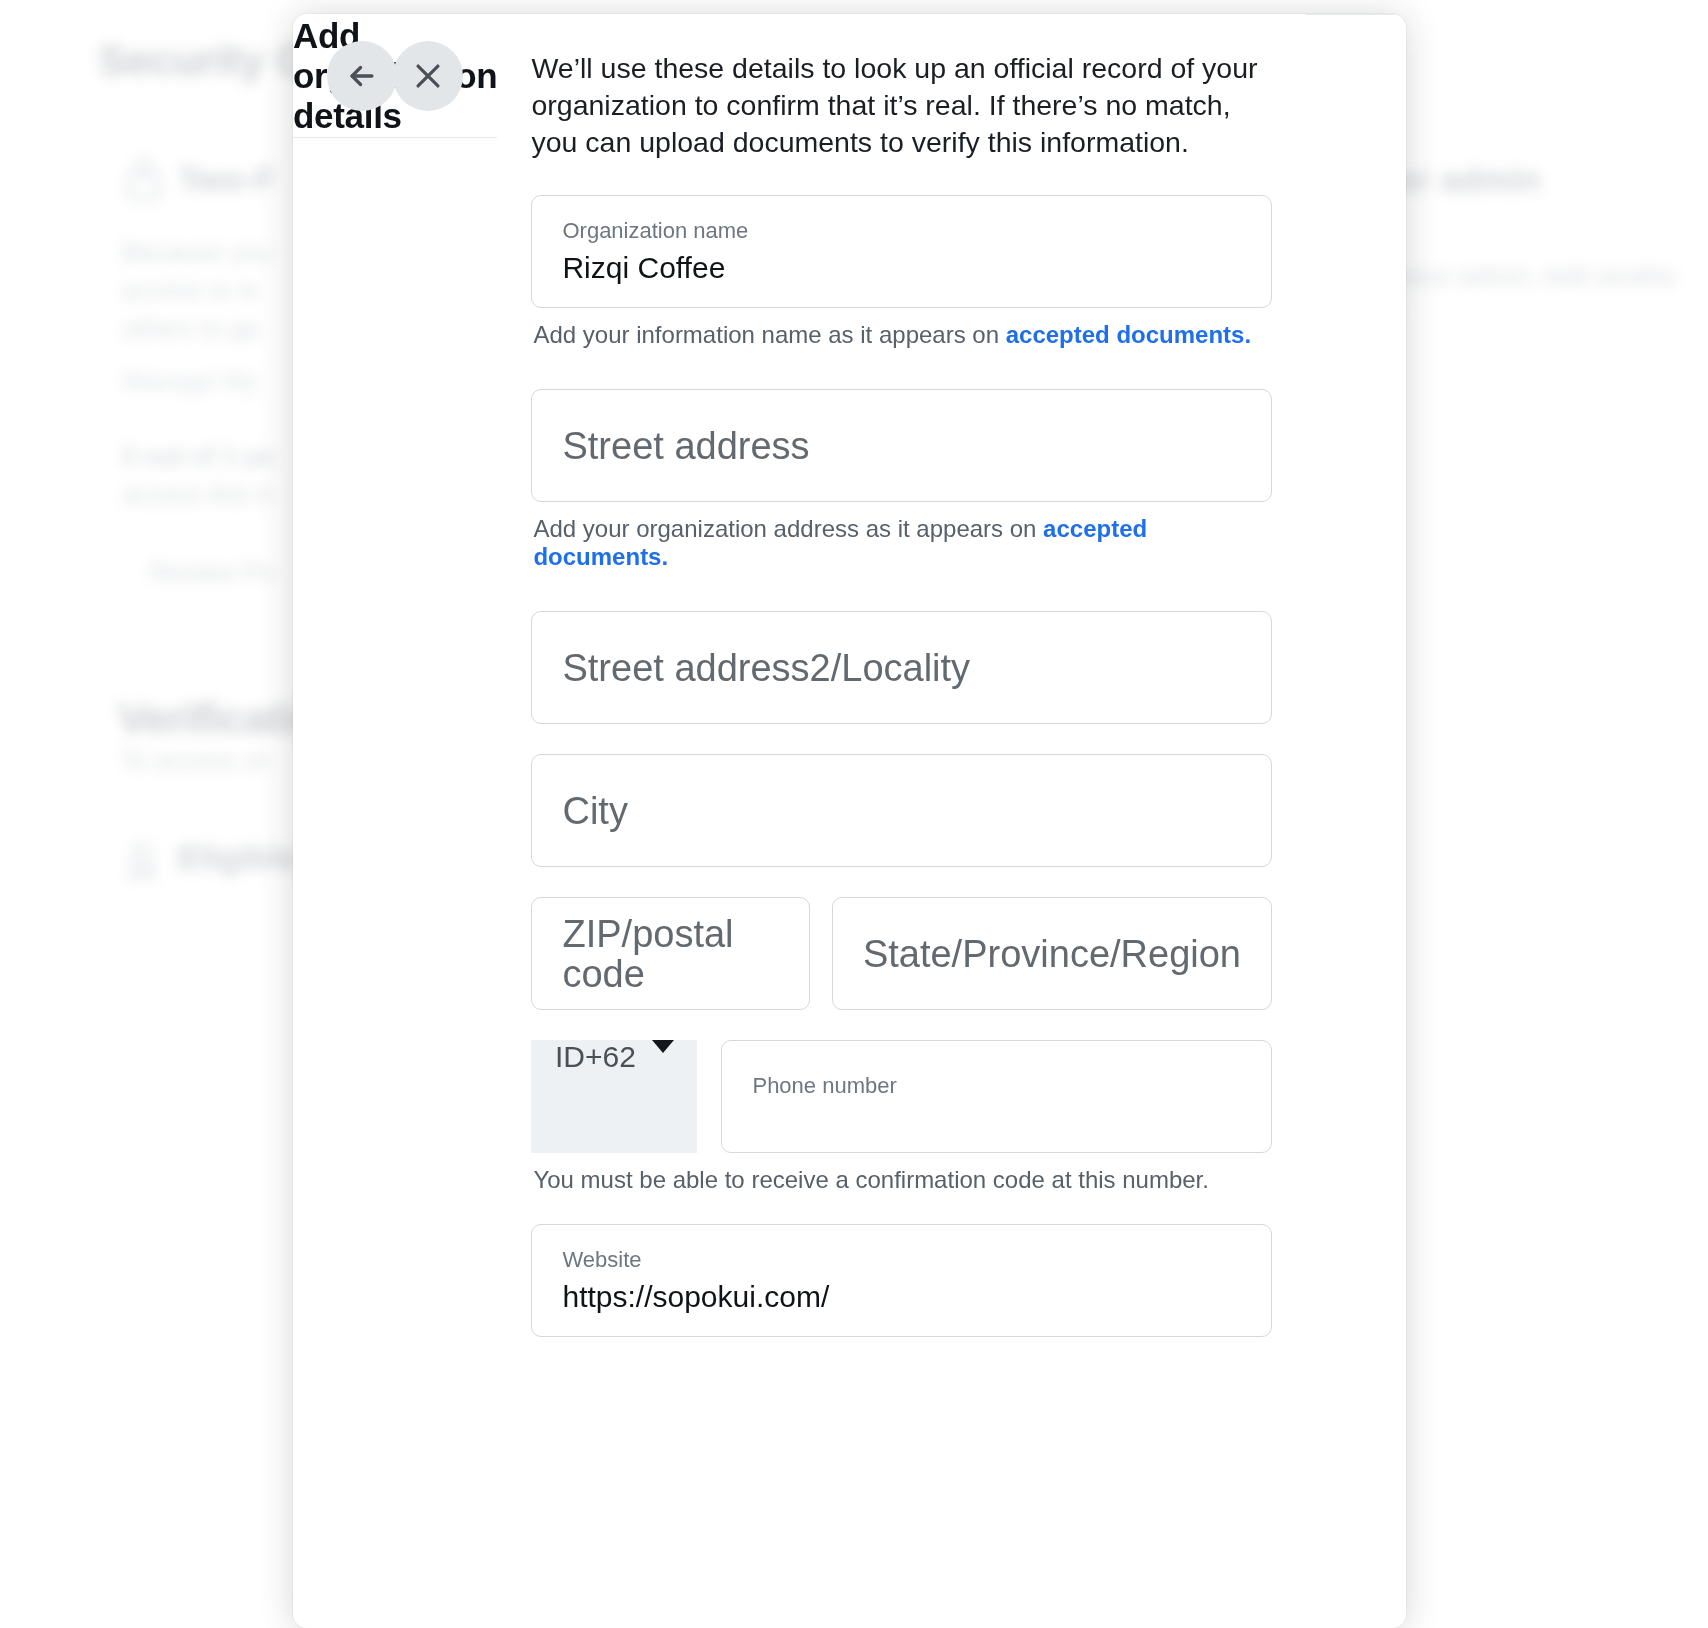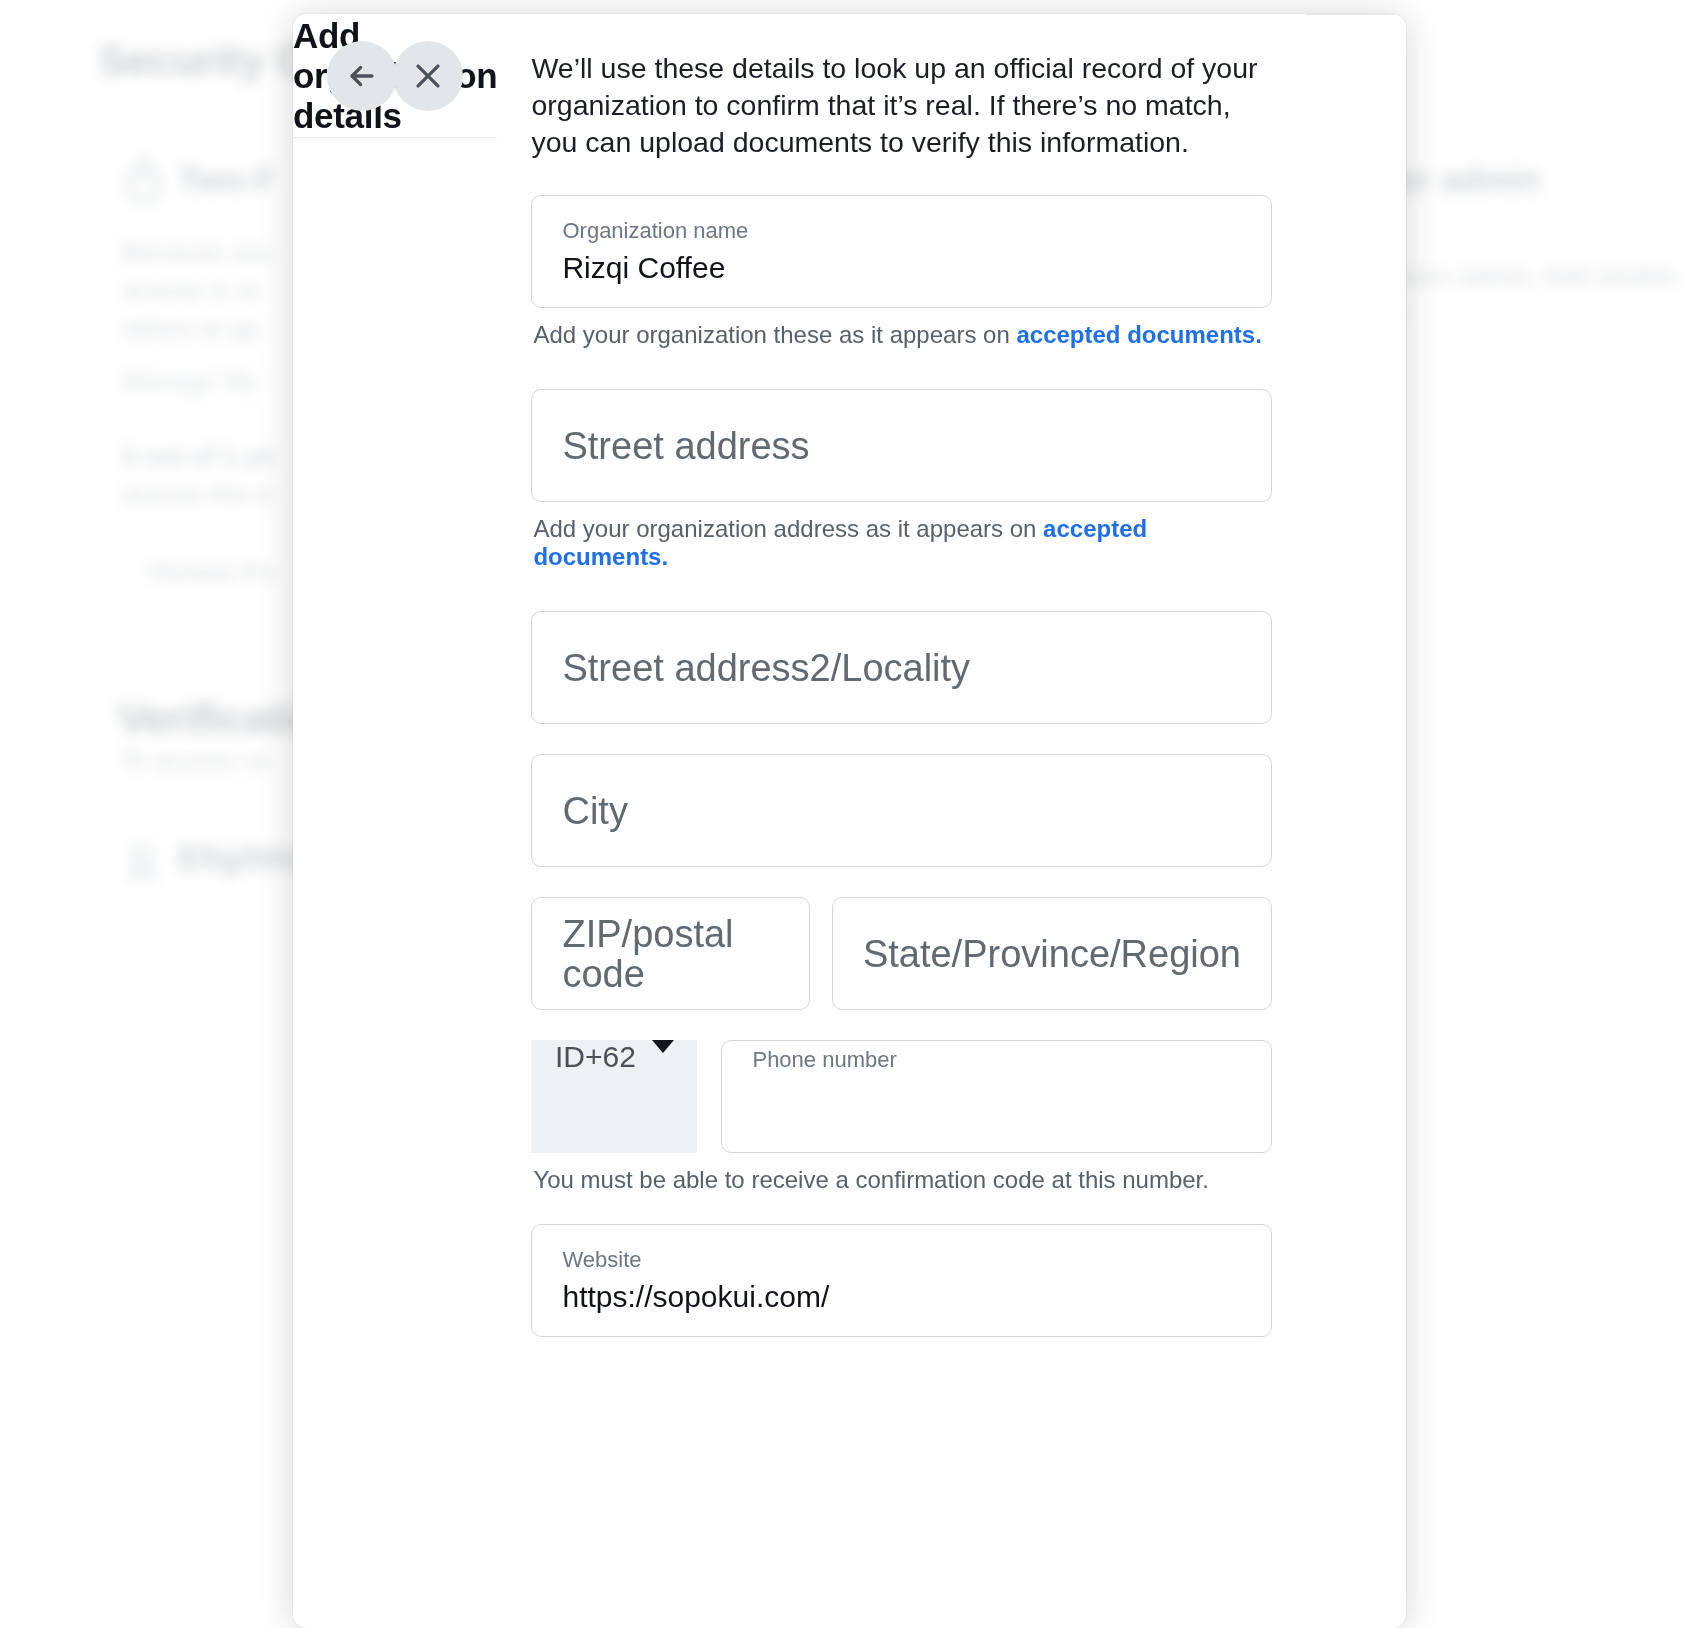--- a/index.html
+++ b/index.html
@@ -207,21 +207,21 @@
   #country-code {
     font-size: 30px;
     color: #4a5057;
   }
   .caret {
     width: 0; height: 0;
     border-left: 11px solid transparent;
     border-right: 11px solid transparent;
     border-top: 13px solid #14181c;
   }
-  .phone-row .field { flex: 1 1 auto; justify-content: flex-start; padding-top: 4px; }
+  .phone-row .field { flex: 1 1 auto; justify-content: flex-start; padding-top: 30px; }
 
   
   #modal-footer {
     flex: 0 0 auto;
     border-top: 1px solid #e7e9eb;
     height: 222px;
     padding: 52px 50px 0 50px;
   }
   #progress-bar {
     width: 100%;
@@ -300,21 +300,21 @@
 
     <div id="modal-body">
 
       <p id="intro">We’ll use these details to look up an official record of your organization to confirm that it’s real. If there’s no match, you can upload documents to verify this information.</p>
 
       <div class="field filled">
         <span class="field-label">Organization name</span>
         <span class="field-value">Rizqi Coffee</span>
       </div>
       <div class="helper">
-        <span>Add your organization these as it appears on </span><a class="link">accepted documents.</a>
+        <span>Add your information name as it appears on </span><a class="link">accepted documents.</a>
       </div>
 
       <div class="gap-lg"></div>
 
       <div class="field">
         <span class="field-placeholder">Street address</span>
       </div>
       <div class="helper">
         <span>Add your organization address as it appears on </span><a class="link">accepted documents.</a>
       </div>

